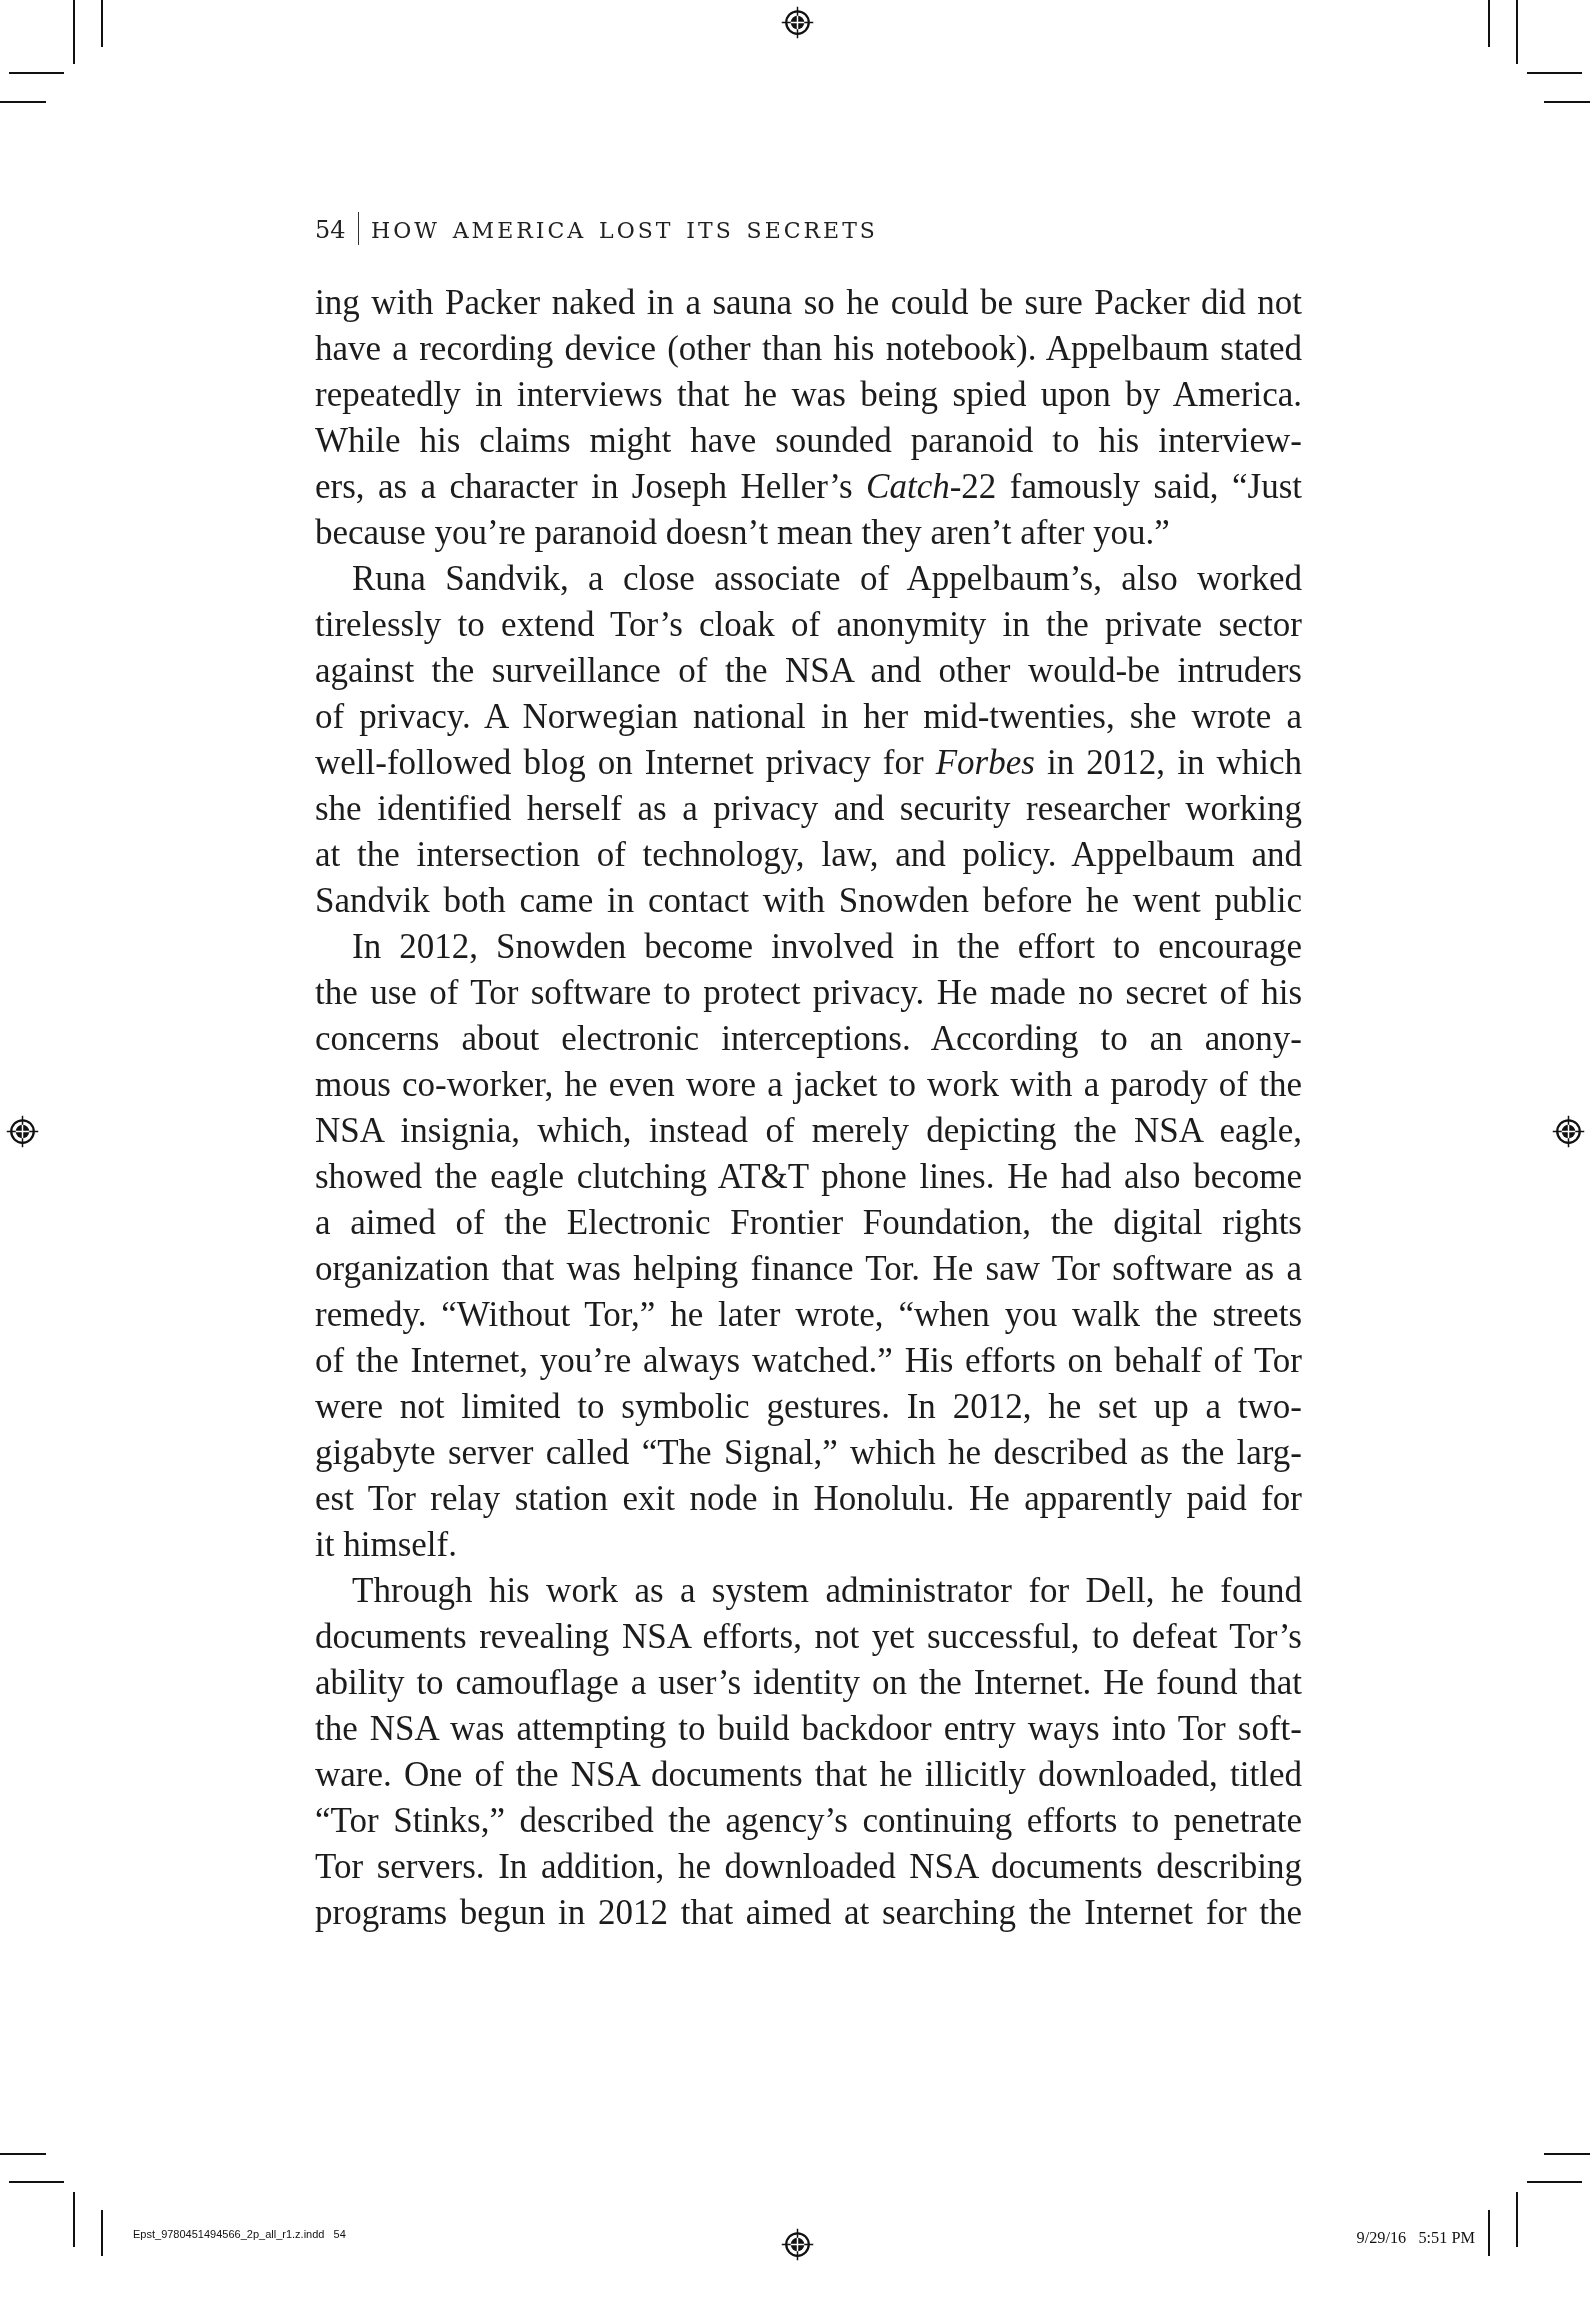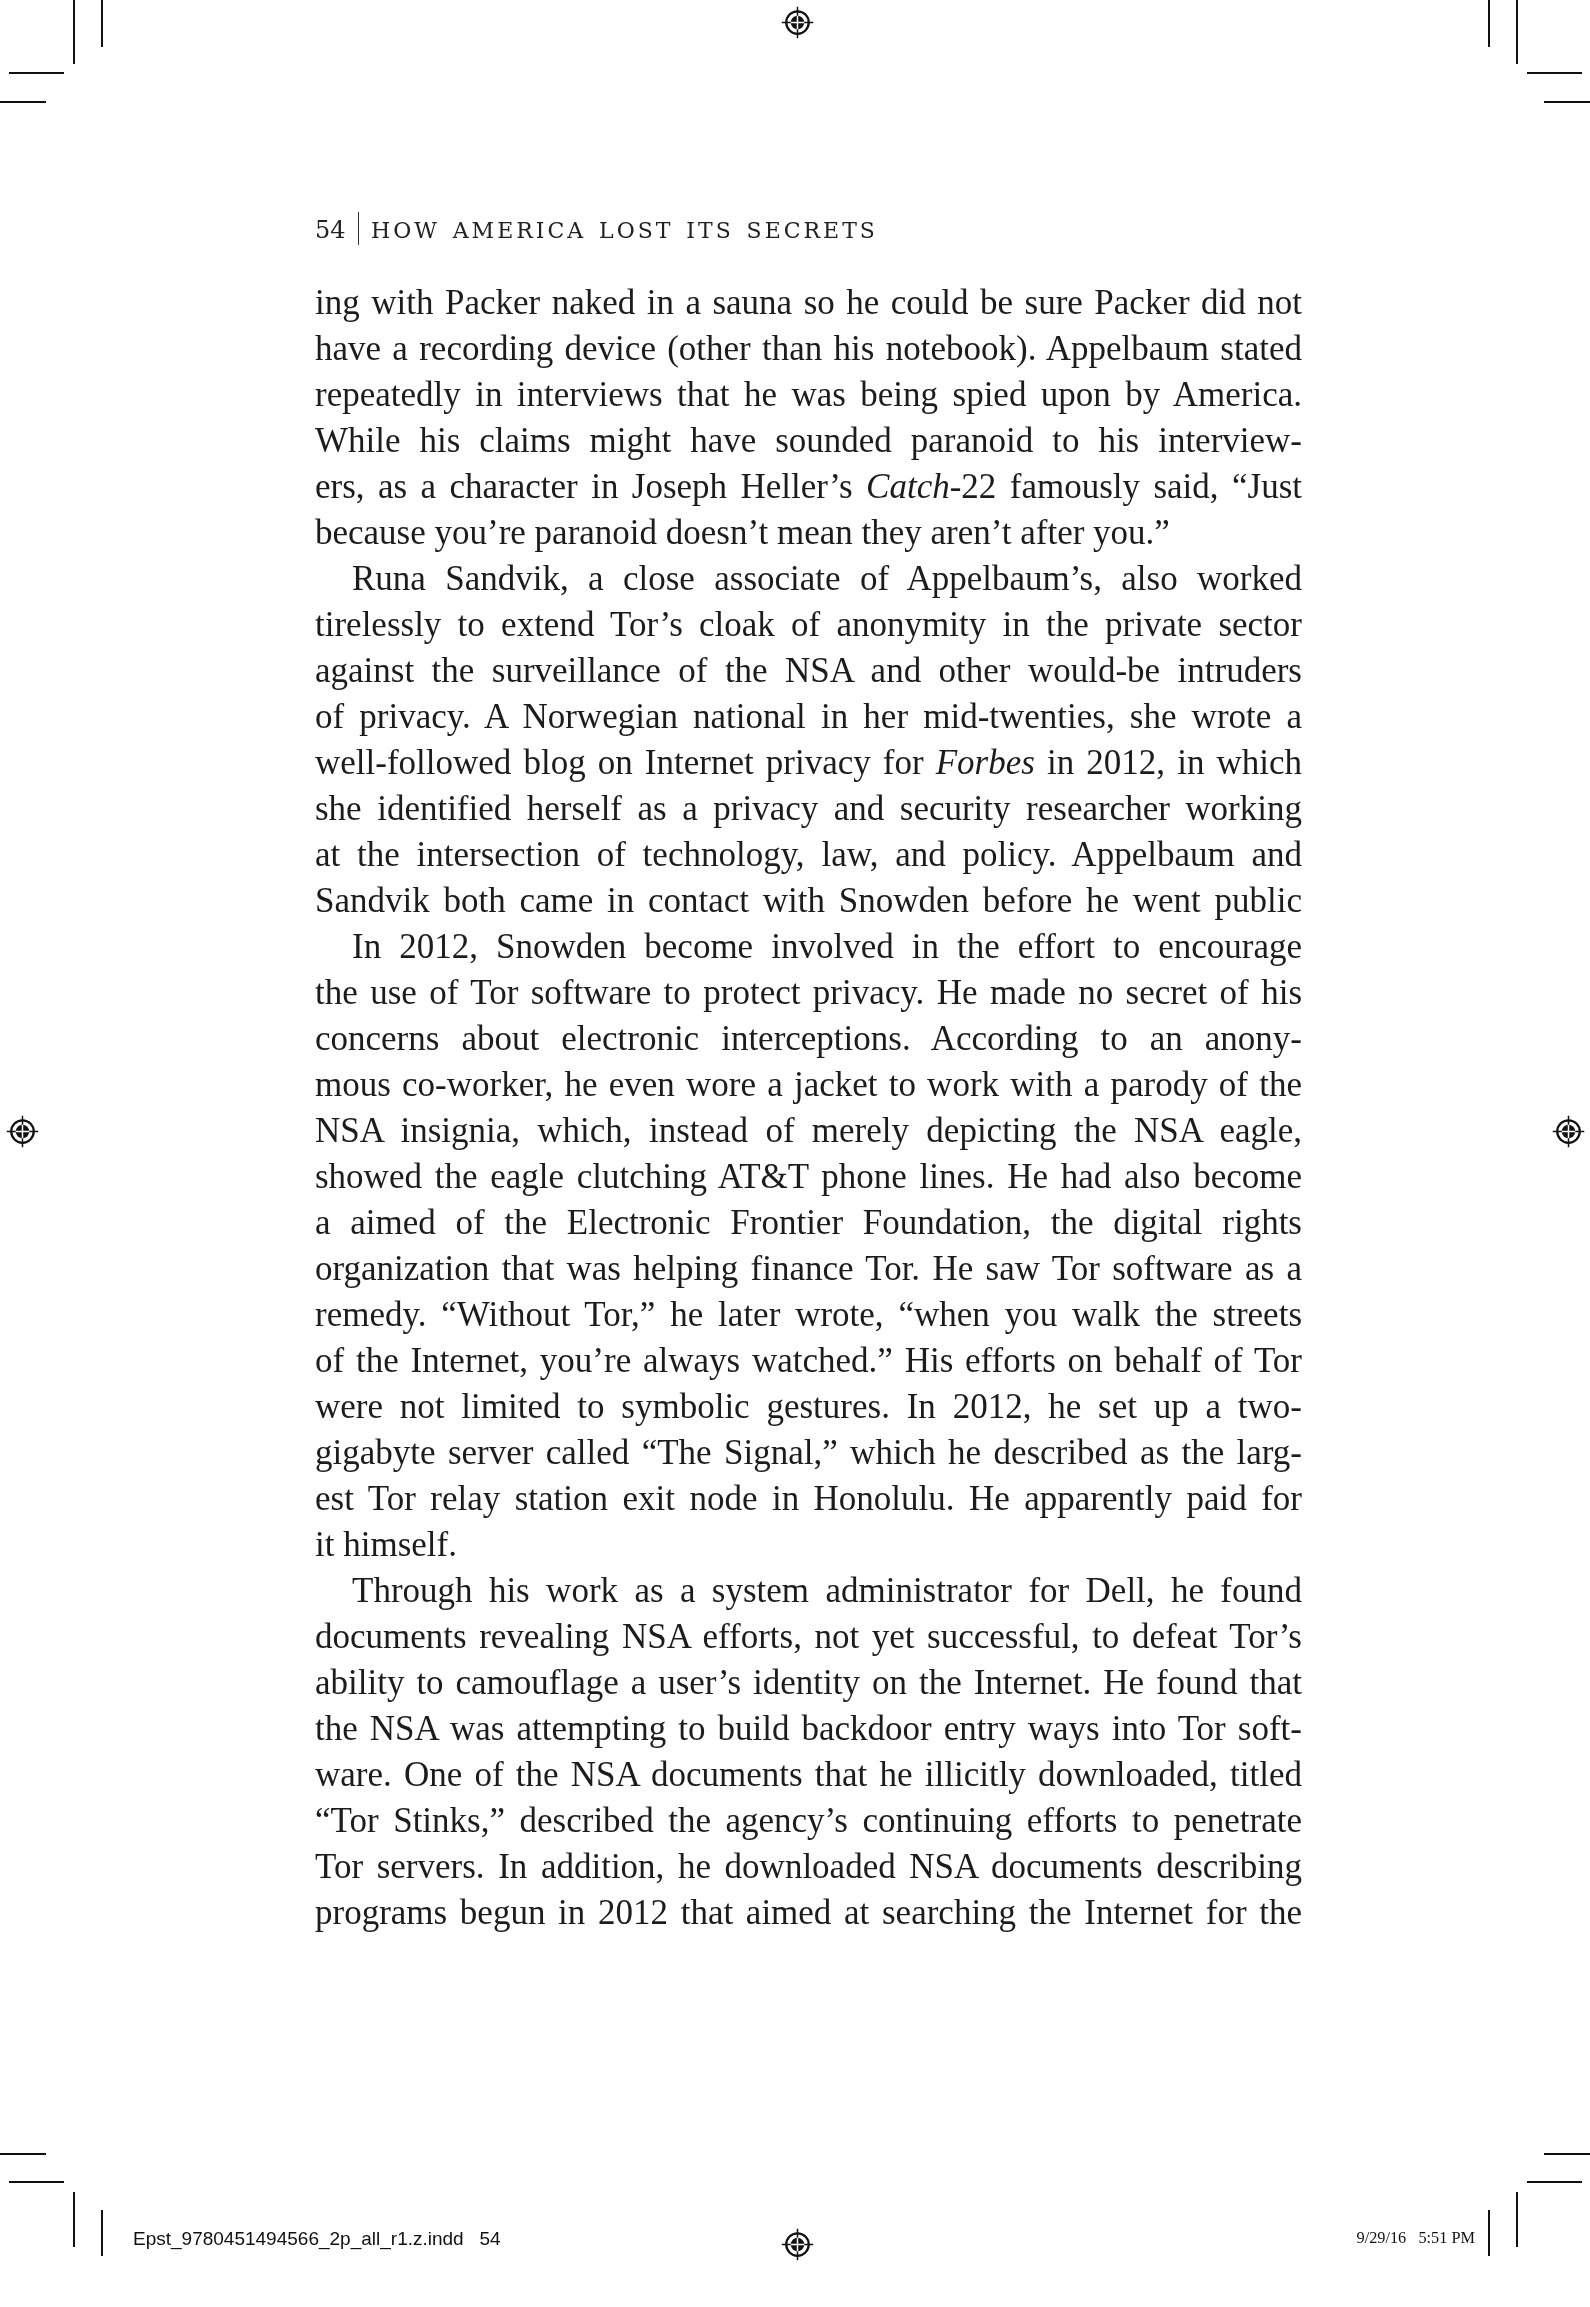--- a/index.html
+++ b/index.html
@@ -7,21 +7,21 @@
   .mark { position: absolute; background: #111; }
   .reg { position: absolute; width: 33px; height: 33px; }
   .running-head { position: absolute; left: 315px; top: 209px; font-family: "DejaVu Serif", serif; font-size: 22px; letter-spacing: 2.2px; color: #222; white-space: nowrap; }
   .running-head .folio { font-size: 24px; letter-spacing: 0; }
   .running-head .sep { display: inline-block; width: 1.5px; height: 33px; background: #333; vertical-align: -7.4px; margin: 0 12px 0 12px; }
   .running-head .title { font-variant: small-caps; text-transform: lowercase; font-size: 31px; letter-spacing: 3px; }
   .body-text { position: absolute; left: 315px; top: 280px; width: 987px; font-family: "Liberation Serif", serif; font-size: 35px; line-height: 46px; color: #1c1c1c; }
   .body-text .line { display: block; text-align: justify; text-align-last: justify; height: 46px; white-space: nowrap; overflow: visible; font-family: Liberation Serif, serif; }
   .body-text .line.last { text-align-last: left; }
   .body-text .line.indent { padding-left: 37px; }
-  .footer-file { position: absolute; left: 133px; top: 2228px; font-family: "Liberation Sans", sans-serif; font-size: 19px; color: #111; white-space: nowrap; }
+  .footer-file { position: absolute; left: 133px; top: 2228px; font-family: "Liberation Sans", sans-serif; font-size: 11px; color: #111; white-space: nowrap; }
   .footer-date { position: absolute; right: 115px; top: 2228px; font-family: Liberation Serif, serif; font-size: 16.3px; color: #111; white-space: nowrap; }
   .bates { position: absolute; right: 19px; top: 2263px; font-family: "Liberation Sans", sans-serif; font-size: 37px; color: #737373; white-space: nowrap; letter-spacing: 0px; margin-top: 37px; }
 </style>
 </head>
 <body>
 
 <div class="mark" style="left:73px; top:0; width:1.5px; height:64px;"></div>
 <div class="mark" style="left:101px; top:0; width:1.5px; height:47px;"></div>
 <div class="mark" style="left:9px; top:72px; width:55px; height:1.5px;"></div>
 <div class="mark" style="left:0; top:101px; width:46px; height:1.5px;"></div>

